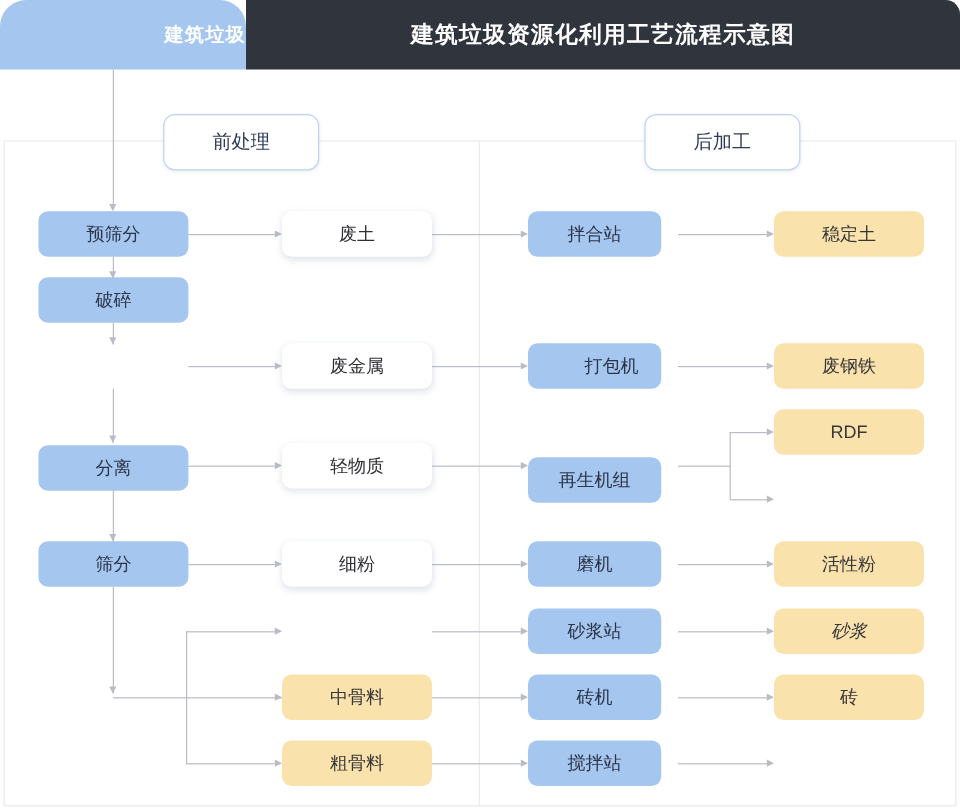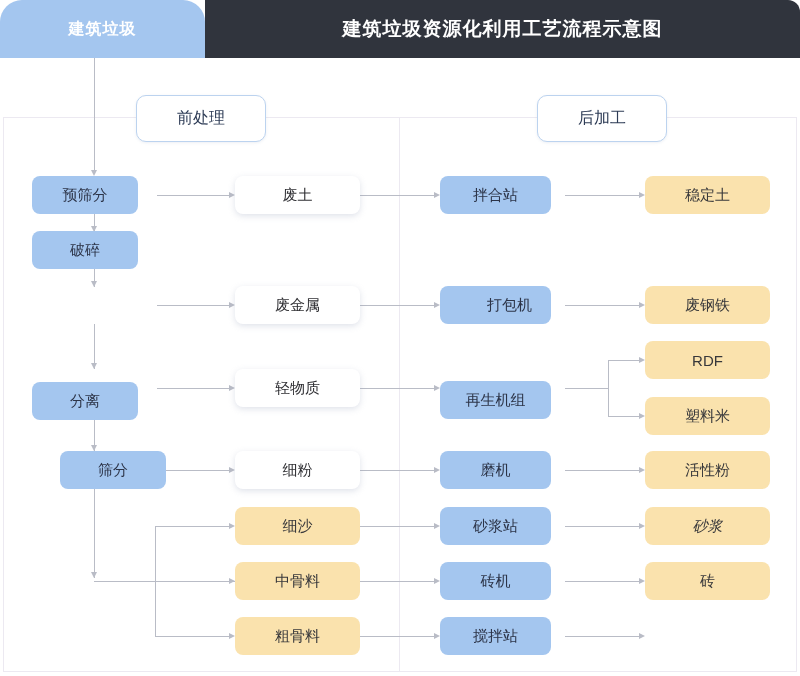--- a/index.html
+++ b/index.html
@@ -20,21 +20,21 @@
   }
   .titlebar .title{
     position:absolute;left:0;top:0;width:100%;height:58px;
     display:flex;align-items:center;justify-content:center;
     color:#ffffff;font-size:19px;font-weight:bold;letter-spacing:1px;
   }
   .tab{
     position:absolute;left:0px;top:0;width:205px;height:58px;
     background:#a4c6ef;
     border-top-left-radius:22px;border-top-right-radius:22px;
-    display:flex;align-items:center;justify-content:center;
+    display:flex;align-items:center;justify-content:flex-end;
   }
   .tab .tablabel{color:#ffffff;font-size:16px;font-weight:bold;letter-spacing:1px;}
 
   
   .frame{
     position:absolute;left:3px;top:117px;width:794px;height:555px;
     border:1px solid #ece9f1;
     box-sizing:border-box;
     background:#fff;
   }
@@ -65,21 +65,21 @@
     box-sizing:border-box;
   }
   .node.blue{background:#a4c6ef;color:#2c3448;}
   .node.yellow{background:#fae2ad;color:#37373a;}
   .node.white{
     background:#ffffff;color:#2f2f33;
     box-shadow:0 2px 6px rgba(150,160,185,0.30);
   }
 
   
-  .c1{left:32px;width:106px;}
+  .c1{left:32px;width:125px;}
   .c2{left:235px;width:125px;}
   .c3{left:440px;width:111px;}
   .c4{left:645px;width:125px;}
 
   
   .ln{position:absolute;background:#b9bcc6;}
   .hline{height:1px;}
   .vline{width:1px;}
   .arrow-r{
     position:absolute;width:0;height:0;
@@ -186,42 +186,39 @@
   <div class="arrow-r" style="left:639px;top:577.5px;"></div>
   <div class="ln hline" style="left:565px;top:636px;width:74px;"></div>
   <div class="arrow-r" style="left:639px;top:632.5px;"></div>
 
   <div class="node blue c1" style="top:176px;">
     <span>预筛分</span>
     </div>
   <div class="node blue c1" style="top:231px;">
     <span>破碎</span>
     </div>
-  <div class="node blue c1" style="top:382px;">
+  <div class="node blue c1" style="top:371px;">
     <span>分离</span>
     </div>
-  <div class="node blue c1" style="top:451px;margin-left:28px;">
+  <div class="node blue c1" style="top:451px;">
     <span>筛分</span>
     </div>
 
   <div class="node white c2" style="top:176px;">
     <span>废土</span>
     </div>
   <div class="node white c2" style="top:286px;">
     <span>废金属</span>
     </div>
   <div class="node white c2" style="top:369px;">
     <span>轻物质</span>
     </div>
   <div class="node white c2" style="top:451px;">
     <span>细粉</span>
     </div>
-  <div class="node yellow c2" style="top:507px;">
-    <span>细沙</span>
-    </div>
   <div class="node yellow c2" style="top:562px;">
     <span>中骨料</span>
     </div>
   <div class="node yellow c2" style="top:617px;">
     <span>粗骨料</span>
     </div>
 
   <div class="node blue c3" style="top:176px;">
     <span>拌合站</span>
     </div>
@@ -246,23 +243,20 @@
 
   <div class="node yellow c4" style="top:176px;">
     <span>稳定土</span>
     </div>
   <div class="node yellow c4" style="top:286px;">
     <span>废钢铁</span>
     </div>
   <div class="node yellow c4" style="top:341px;">
     <span>RDF</span>
     </div>
-  <div class="node yellow c4" style="top:397px;">
-    <span>塑料米</span>
-    </div>
   <div class="node yellow c4" style="top:451px;">
     <span>活性粉</span>
     </div>
   <div class="node yellow c4" style="top:507px;font-style:italic;">
     <span>砂浆</span>
     </div>
   <div class="node yellow c4" style="top:562px;">
     <span>砖</span>
     </div>
 

